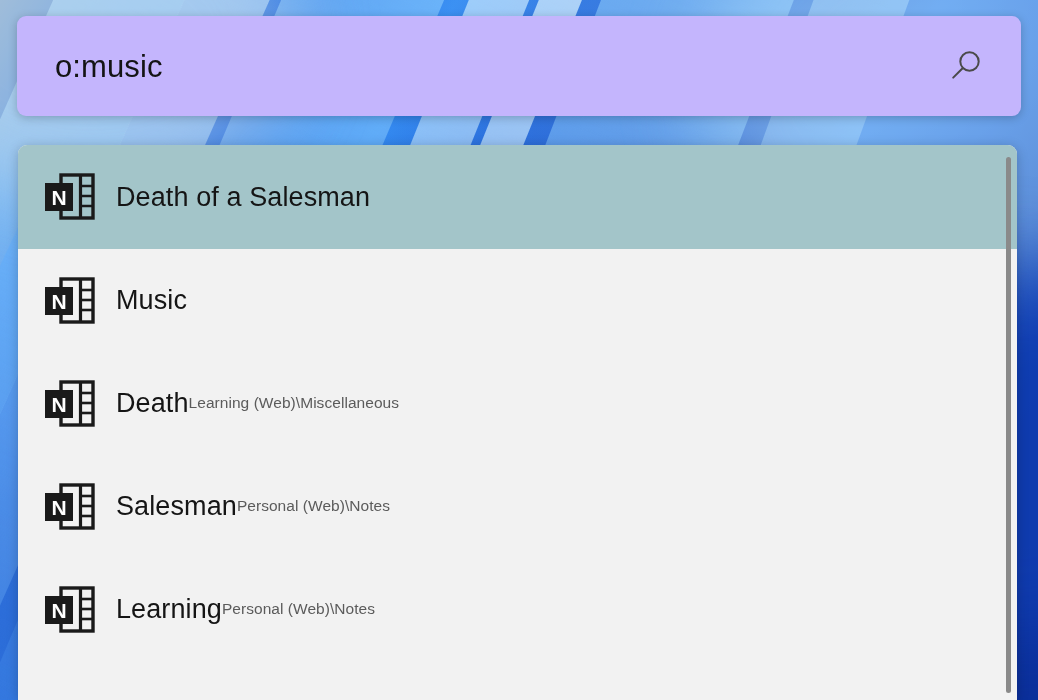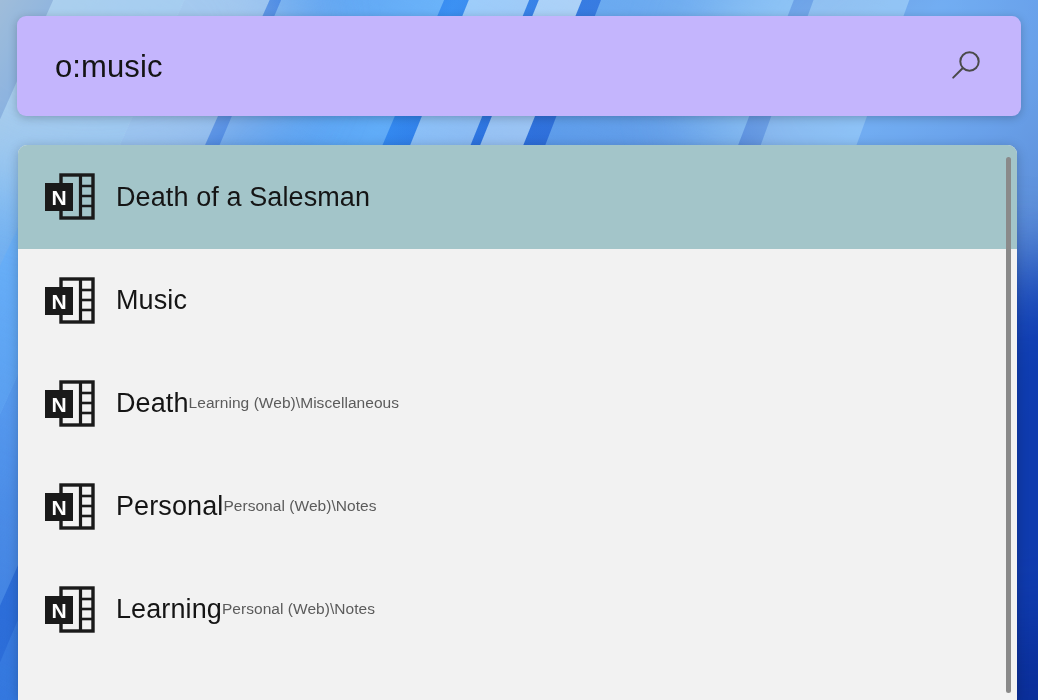--- a/index.html
+++ b/index.html
@@ -264,21 +264,21 @@
           <rect x="19" y="3" width="32" height="43" fill="none" stroke="#1a1a1a" stroke-width="3.4"></rect>
           <line x1="38.5" y1="3" x2="38.5" y2="46" stroke="#1a1a1a" stroke-width="3.2"></line>
           <line x1="38.5" y1="14" x2="51" y2="14" stroke="#1a1a1a" stroke-width="2.6"></line>
           <line x1="38.5" y1="24" x2="51" y2="24" stroke="#1a1a1a" stroke-width="2.6"></line>
           <line x1="38.5" y1="34" x2="51" y2="34" stroke="#1a1a1a" stroke-width="2.6"></line>
           <rect x="3" y="11" width="28" height="28" fill="#1a1a1a"></rect>
           <text x="17" y="32.5" font-family="'Liberation Sans', sans-serif" font-size="21" font-weight="bold" fill="#ffffff" text-anchor="middle">N</text>
         </svg>
       </div>
       <div class="row-text">
-        <div class="row-title">Personal</div>
+        <div class="row-title">Salesman</div>
         <div class="row-sub">Personal (Web)\Notes</div>
       </div>
     </div>
 
     <div class="result-row">
       <div class="row-icon">
         <svg width="54" height="50" viewBox="0 0 54 50" aria-hidden="true">
           <rect x="19" y="3" width="32" height="43" fill="none" stroke="#1a1a1a" stroke-width="3.4"></rect>
           <line x1="38.5" y1="3" x2="38.5" y2="46" stroke="#1a1a1a" stroke-width="3.2"></line>
           <line x1="38.5" y1="14" x2="51" y2="14" stroke="#1a1a1a" stroke-width="2.6"></line>

